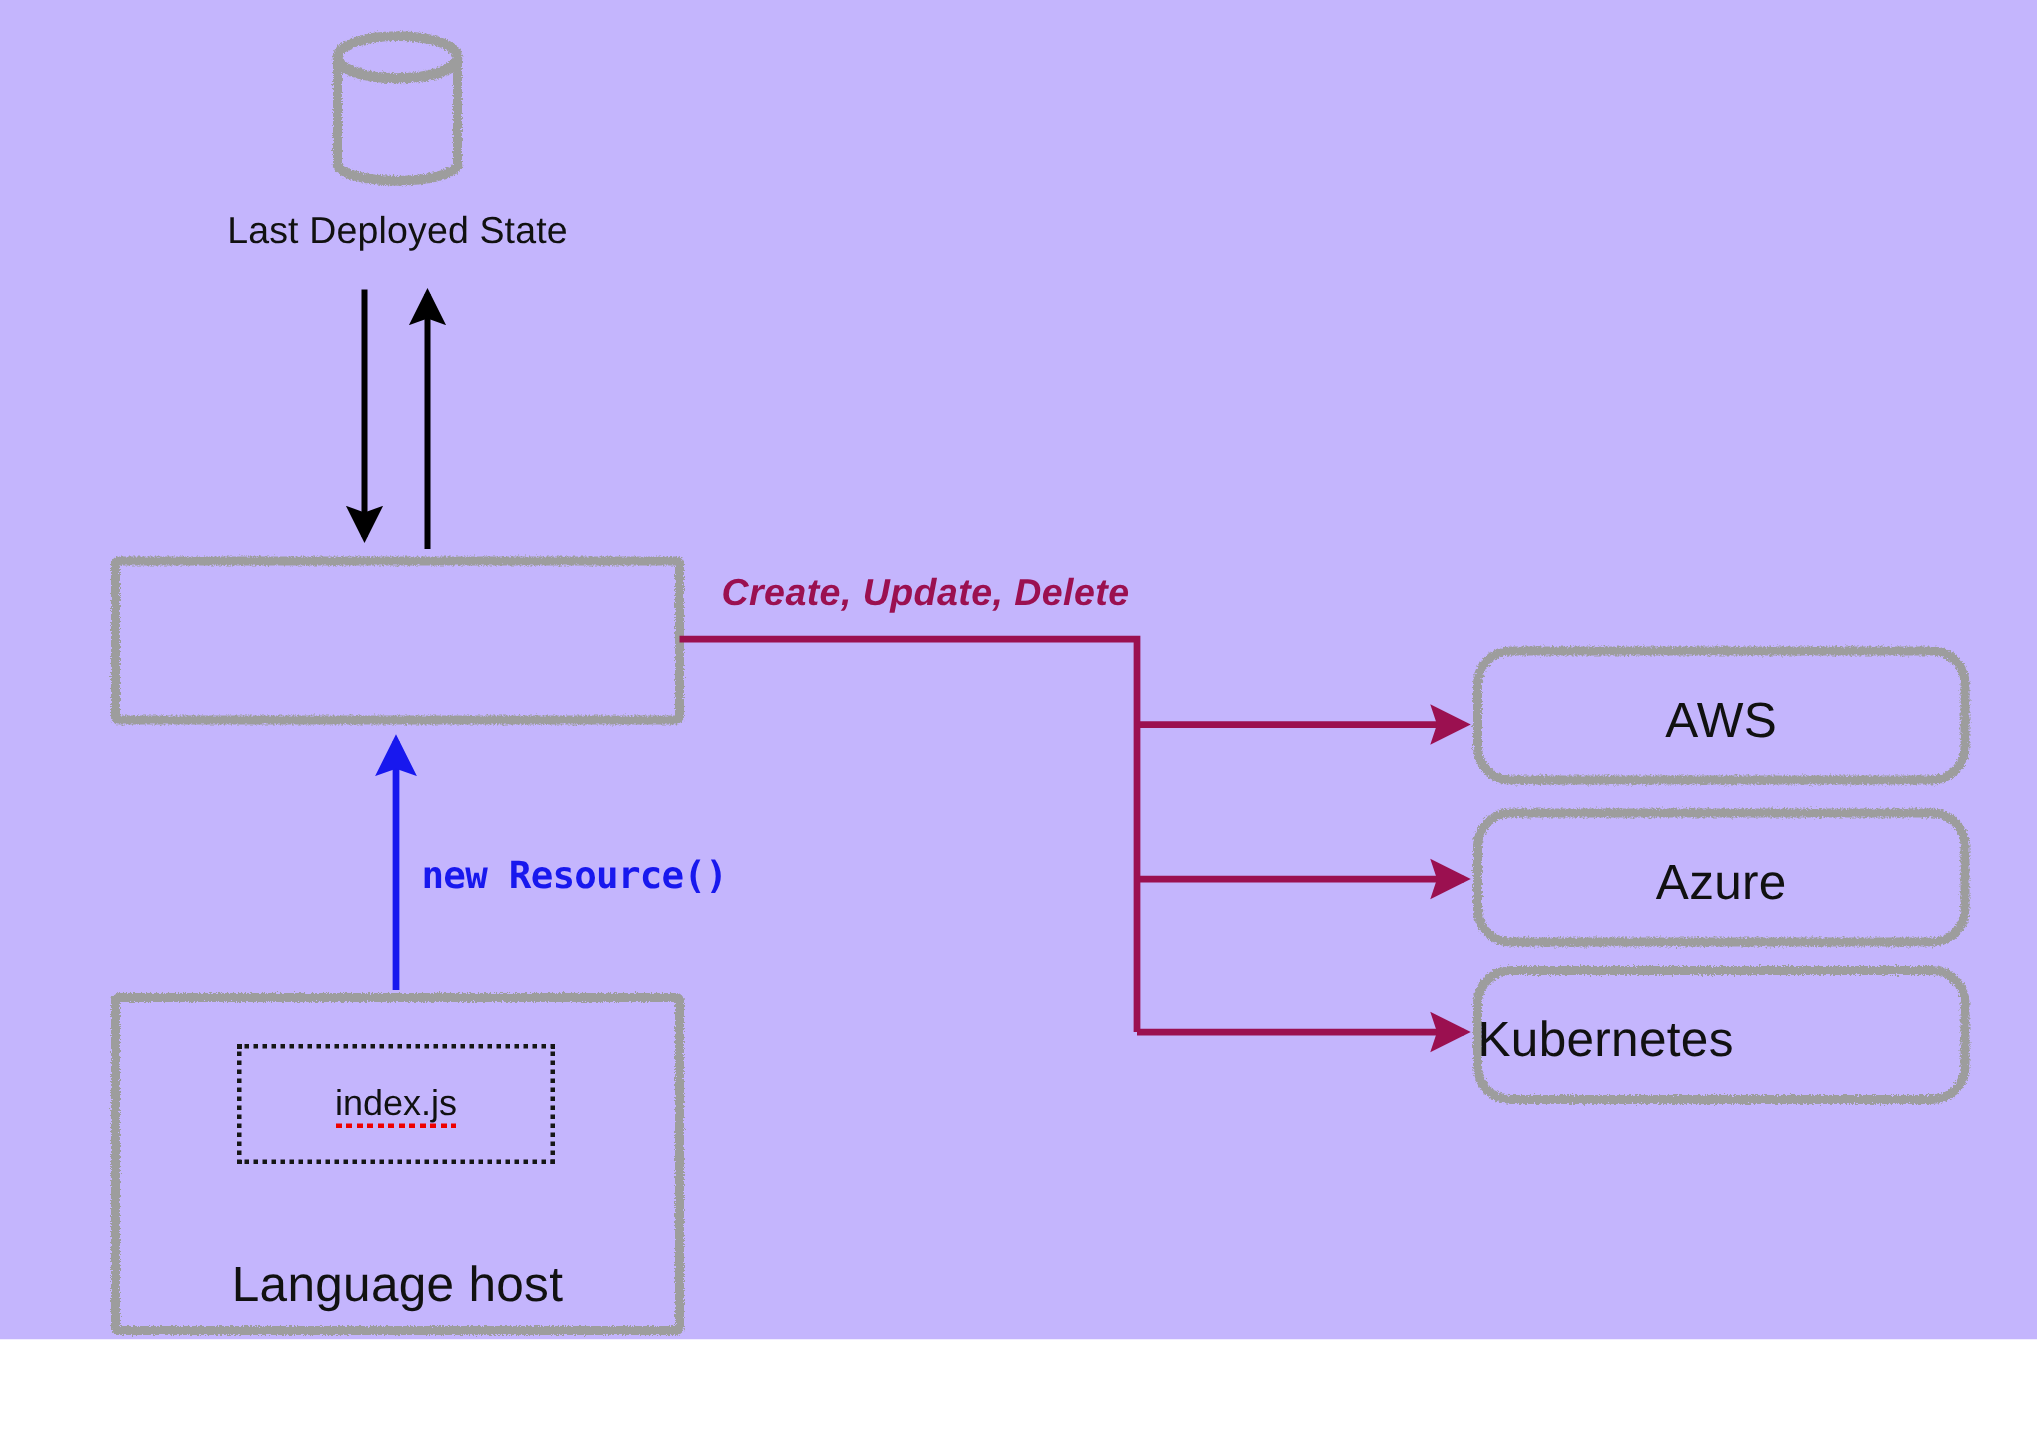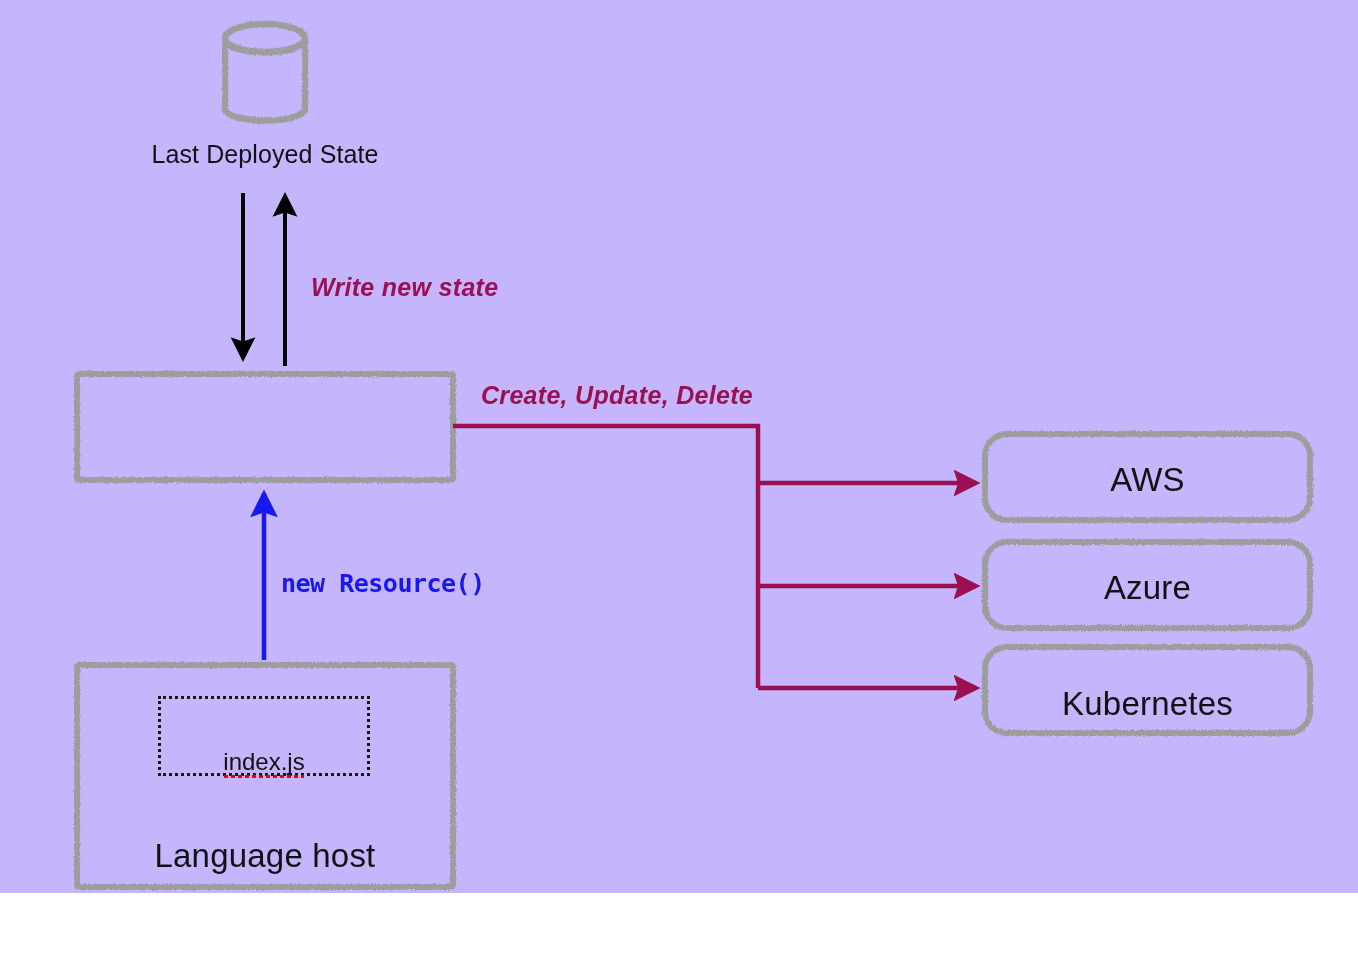--- a/index.html
+++ b/index.html
@@ -59,21 +59,20 @@
     font-family: "DejaVu Sans Mono", "Liberation Mono", monospace;
     font-size: 25px;
     font-weight: 700;
     letter-spacing: -0.5px;
   }
   .file-label {
     font-size: 24px;
     font-weight: 400;
     position: relative;
     display: inline-block;
-    margin-top: 26px;
   }
   .file-label .squiggle {
     position: absolute;
     left: 1px;
     right: 1px;
     bottom: -2px;
     height: 3px;
     background-image: repeating-linear-gradient(
       to right,
       #ee0000 0px, #ee0000 4px,
@@ -164,36 +163,35 @@
     </g>
   </svg>
 
   
   <div class="dotted-box" style="left:158px; top:696px; width:212px; height:80px;"></div>
 
   
 
   <div class="lbl cap-plain" style="left:151px; top:140px; width:228px; text-align:center;">Last Deployed State</div>
 
-  <div class="lbl edge-label" style="left:311px; top:273px; color:#9b1050;">Write new state</div>
 
 
   <div class="lbl edge-label" style="left:481px; top:381px; color:#9b1050;">Create, Update, Delete</div>
 
   <div class="lbl code-label" style="left:281px; top:569px; color:#1818ee;">new Resource()</div>
 
   <div class="lbl file-label" style="left:158px; top:722px; width:212px; text-align:center;">
     <span style="position:relative; display:inline-block;">
       <span>index.js</span>
       <span class="squiggle"></span>
     </span>
   </div>
 
   <div class="lbl node-text" style="left:77px; top:837px; width:376px; text-align:center;">Language host</div>
 
 
   <div class="lbl node-text" style="left:985px; top:461px; width:325px; text-align:center;">AWS</div>
 
   <div class="lbl node-text" style="left:985px; top:569px; width:325px; text-align:center;">Azure</div>
 
-  <div class="lbl node-text" style="left:985px; top:674px; width:325px; text-align:center;margin-top:11px;">Kubernetes</div>
+  <div class="lbl node-text" style="left:985px; top:674px; width:325px; text-align:left;">Kubernetes</div>
 
 </div>
 
 </body></html>

